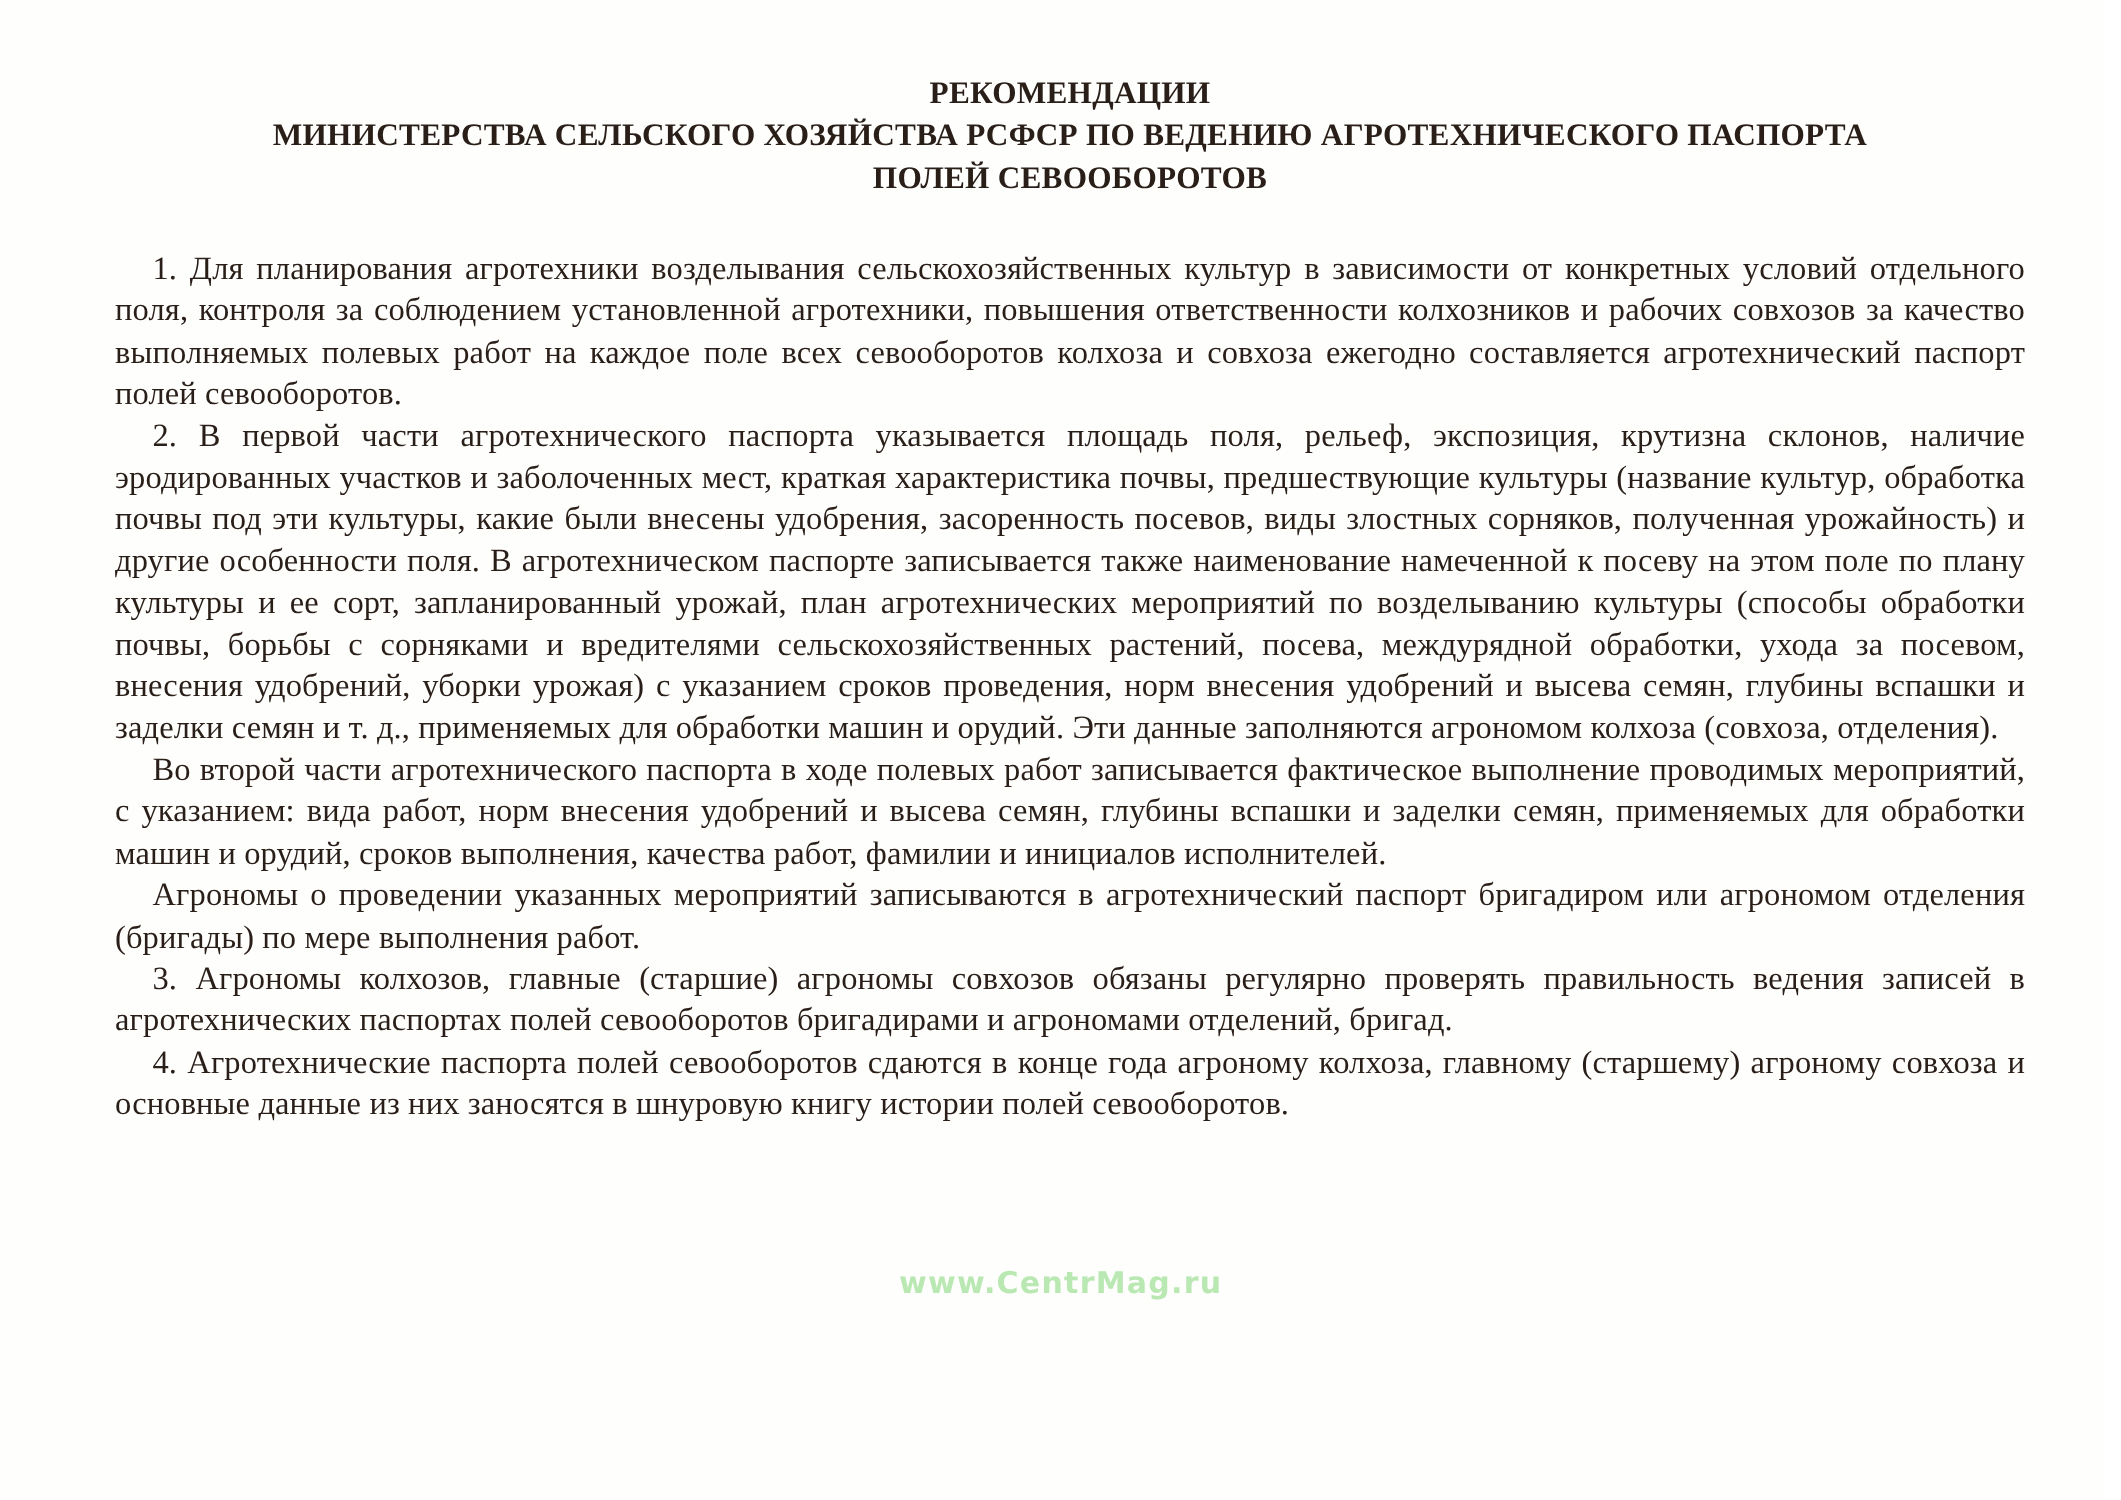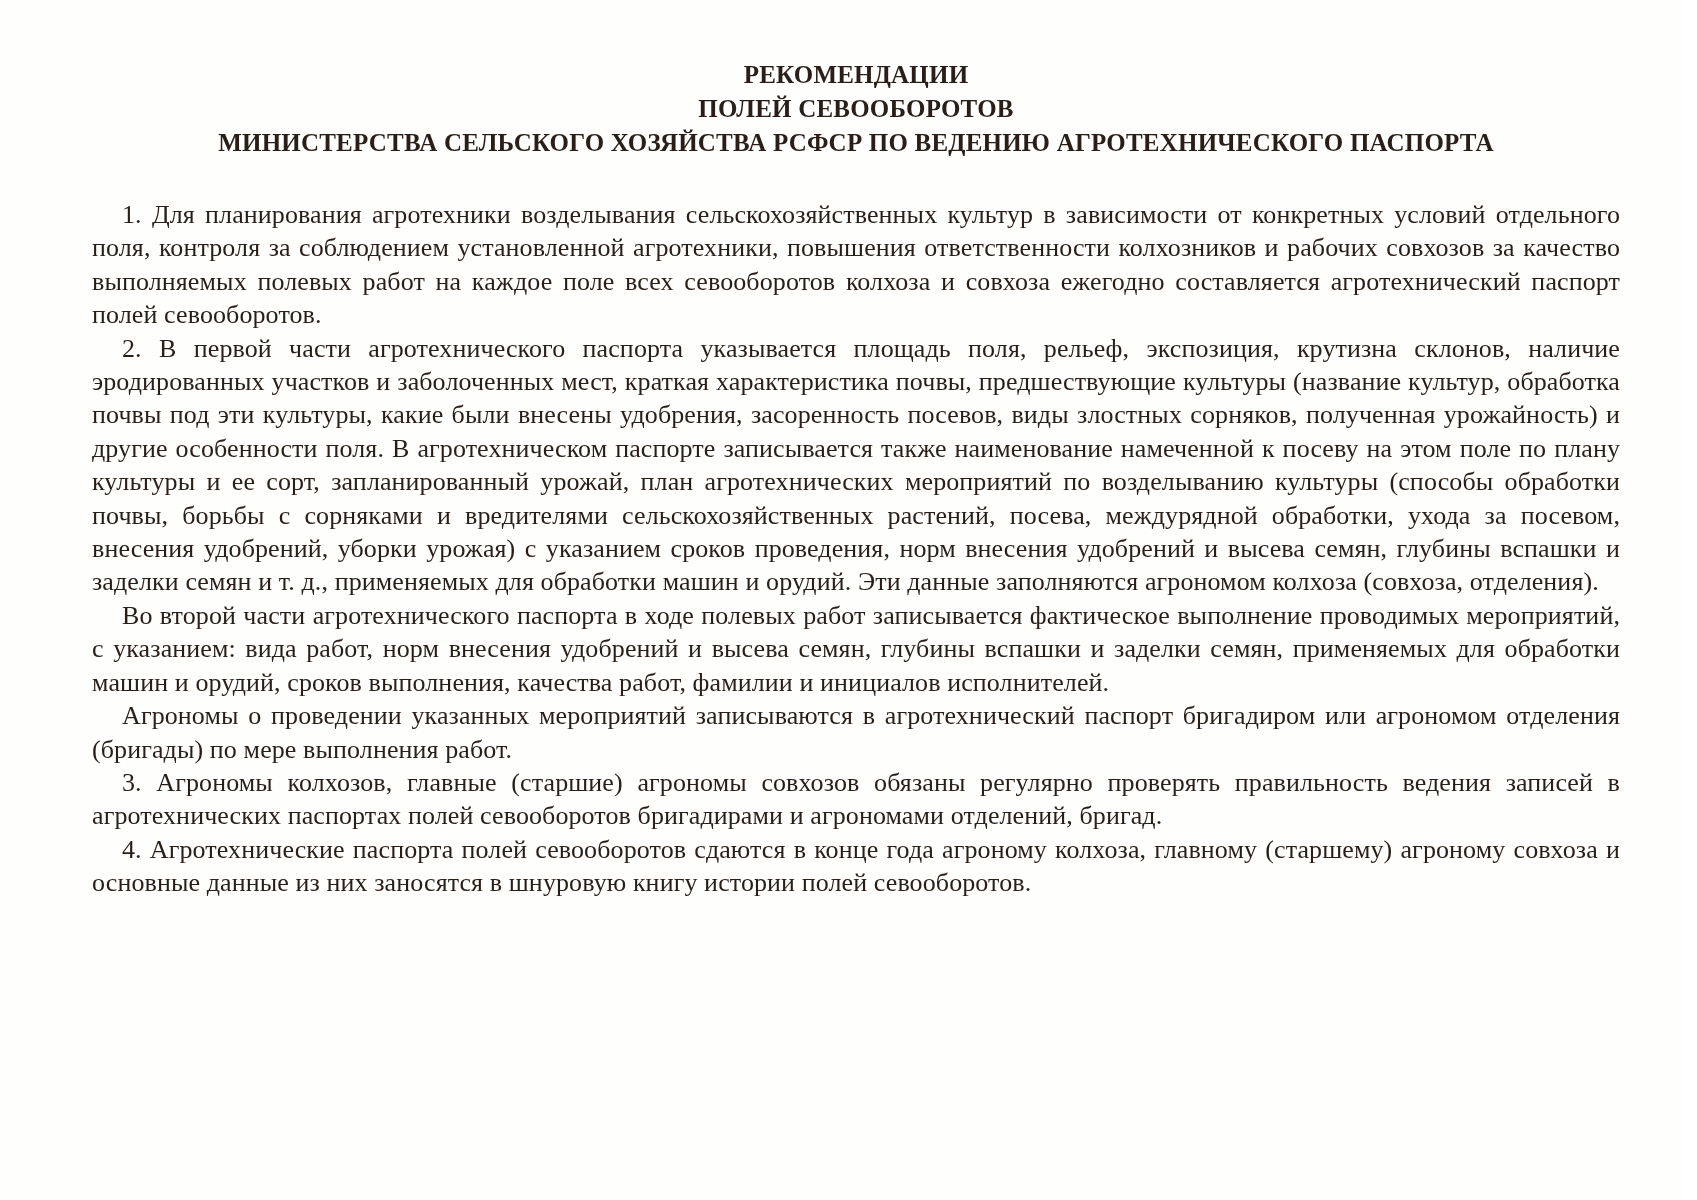--- a/index.html
+++ b/index.html
@@ -52,25 +52,26 @@
     user-select: none;
   }
 </style>
 </head>
 <body>
 
 <div class="page">
   <div class="content">
     <div class="doc-title">
       <div>РЕКОМЕНДАЦИИ</div>
+      <div>МИНИСТЕРСТВА СЕЛЬСКОГО ХОЗЯЙСТВА РСФСР ПО ВЕДЕНИЮ АГРОТЕХНИЧЕСКОГО ПАСПОРТА</div>
       <div>ПОЛЕЙ СЕВООБОРОТОВ</div>
-      <div>МИНИСТЕРСТВА СЕЛЬСКОГО ХОЗЯЙСТВА РСФСР ПО ВЕДЕНИЮ АГРОТЕХНИЧЕСКОГО ПАСПОРТА</div>
     </div>
     <div class="doc-body">
       <p>1. Для планирования агротехники возделывания сельскохозяйственных культур в зависимости от конкретных условий отдельного поля, контроля за соблюдением установленной агротехники, повышения ответственности колхозников и рабочих совхозов за качество выполняемых полевых работ на каждое поле всех севооборотов колхоза и совхоза ежегодно составляется агротехнический паспорт полей севооборотов.</p>
       <p>2. В первой части агротехнического паспорта указывается площадь поля, рельеф, экспозиция, крутизна склонов, наличие эродированных участков и заболоченных мест, краткая характеристика почвы, предшествующие культуры (название культур, обработка почвы под эти культуры, какие были внесены удобрения, засоренность посевов, виды злостных сорняков, полученная урожайность) и другие особенности поля. В агротехническом паспорте записывается также наименование намеченной к посеву на этом поле по плану культуры и ее сорт, запланированный урожай, план агротехнических мероприятий по возделыванию культуры (способы обработки почвы, борьбы с сорняками и вредителями сельскохозяйственных растений, посева, междурядной обработки, ухода за посевом, внесения удобрений, уборки урожая) с указанием сроков проведения, норм внесения удобрений и высева семян, глубины вспашки и заделки семян и т. д., применяемых для обработки машин и орудий. Эти данные заполняются агрономом колхоза (совхоза, отделения).</p>
       <p>Во второй части агротехнического паспорта в ходе полевых работ записывается фактическое выполнение проводимых мероприятий, с указанием: вида работ, норм внесения удобрений и высева семян, глубины вспашки и заделки семян, применяемых для обработки машин и орудий, сроков выполнения, качества работ, фамилии и инициалов исполнителей.</p>
       <p>Агрономы о проведении указанных мероприятий записываются в агротехнический паспорт бригадиром или агрономом отделения (бригады) по мере выполнения работ.</p>
       <p>3. Агрономы колхозов, главные (старшие) агрономы совхозов обязаны регулярно проверять правильность ведения записей в агротехнических паспортах полей севооборотов бригадирами и агрономами отделений, бригад.</p>
       <p>4. Агротехнические паспорта полей севооборотов сдаются в конце года агроному колхоза, главному (старшему) агроному совхоза и основные данные из них заносятся в шнуровую книгу истории полей севооборотов.</p>
     </div>
   </div>
+  <div class="watermark">www.CentrMag.ru</div>
 </div>
 
 </body></html>

